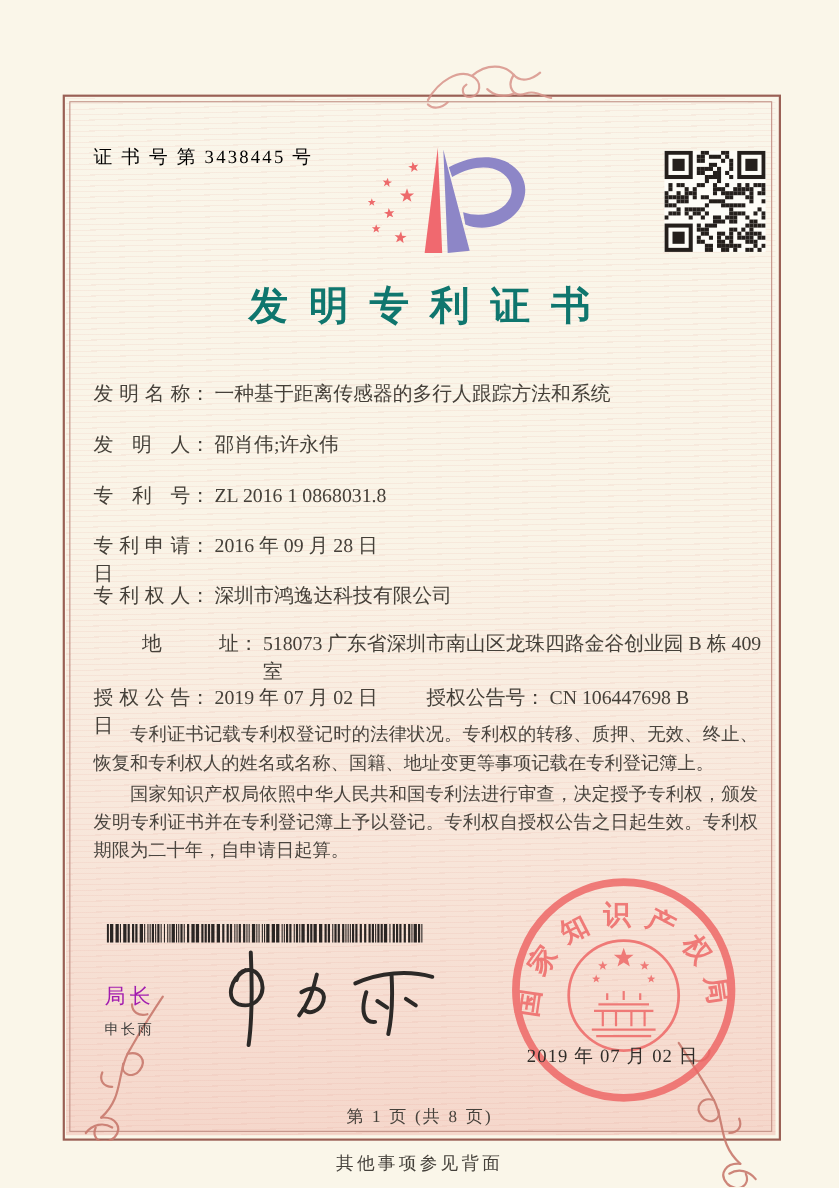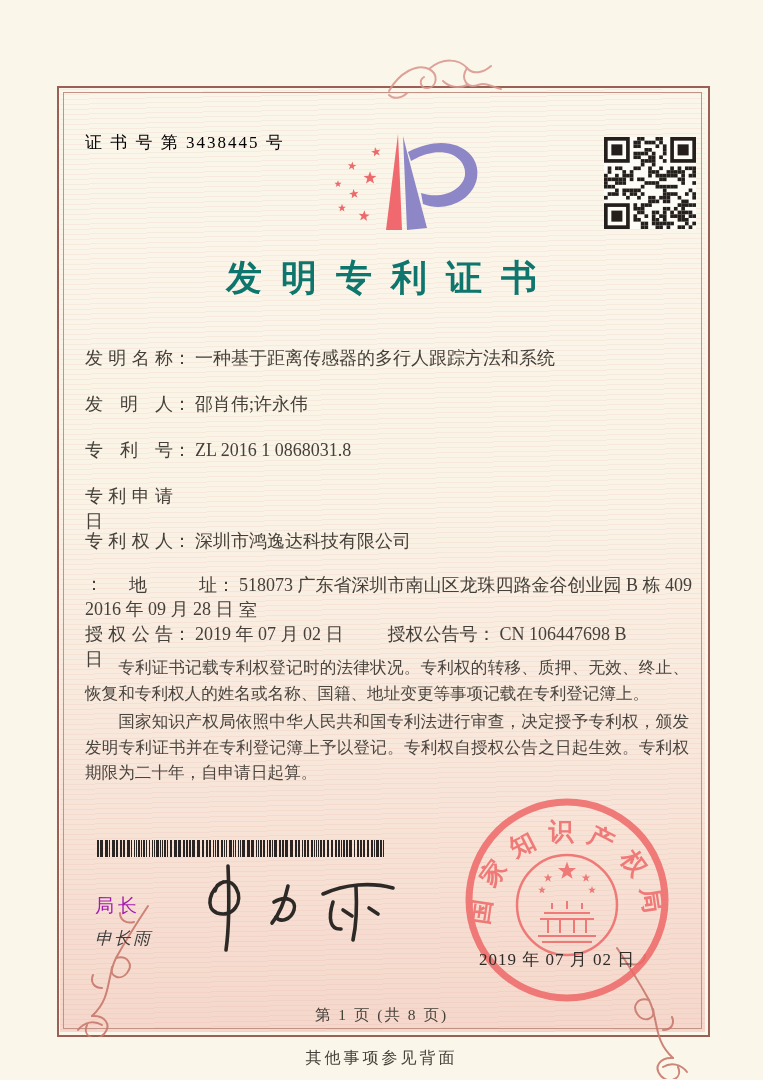--- a/index.html
+++ b/index.html
@@ -26,32 +26,32 @@
     font-size:36px;font-weight:600;color:#0f766e;
     letter-spacing:19px;text-indent:19px;
   }
   .frow{left:85px;width:575px;display:flex;align-items:flex-start;
     font-size:18px;color:#454039;line-height:25px;}
   .flabel{display:inline-block;width:88px;text-align:justify;text-align-last:justify;
     text-justify:inter-character;flex:0 0 88px;}
   .fcolon{flex:0 0 auto;margin-right:4px;}
   .fvalue{flex:0 1 auto;max-width:505px;}
   .fvalue2{margin-left:44px;display:flex;}
-  .r0{top:346px;} .r1{top:392px;} .r2{top:438px;} .r3{top:484px;flex-direction:column;}
+  .r0{top:346px;} .r1{top:392px;} .r2{top:438px;} .r3{top:484px;}
   .r4{top:529px;} .r5{top:573px;margin-left:44px;} .r6{top:622px;}
   .paras{left:85px;top:655px;width:604px;}
   .paras p{
     margin:0 0 3px 0;font-size:16.6px;line-height:25.5px;color:#4a453f;
     text-align:justify;text-indent:2em;
   }
   .barcode{left:97px;top:840px;width:292px;height:17px;}
   .signer-role{left:95px;top:893px;font-family:"Liberation Sans","DejaVu Sans",sans-serif;
     font-size:19px;color:#a21caf;letter-spacing:4px;}
   .signer-name{left:95px;top:927px;font-family:"Liberation Sans","DejaVu Sans",sans-serif;
-    font-size:17px;color:#3d3c3a;letter-spacing:2px;font-style:italic;}
+    font-size:13px;color:#3d3c3a;letter-spacing:2px;}
   .signature{left:193px;top:860px;}
   .seal{left:460px;top:793px;opacity:.84;}
   .seal-date{left:462px;top:948px;width:190px;text-align:center;
     font-size:17px;color:#2f2c28;letter-spacing:1px;}
   .page-info{left:57px;width:649px;top:1005px;text-align:center;
     font-size:15.5px;color:#45413b;letter-spacing:2px;}
   .footer-note{left:57px;width:649px;top:1048px;text-align:center;
     font-size:16px;color:#45413b;letter-spacing:3px;}
   .orn-tl{left:383px;top:47px;}
   .orn-bl{left:58px;top:902px;}

